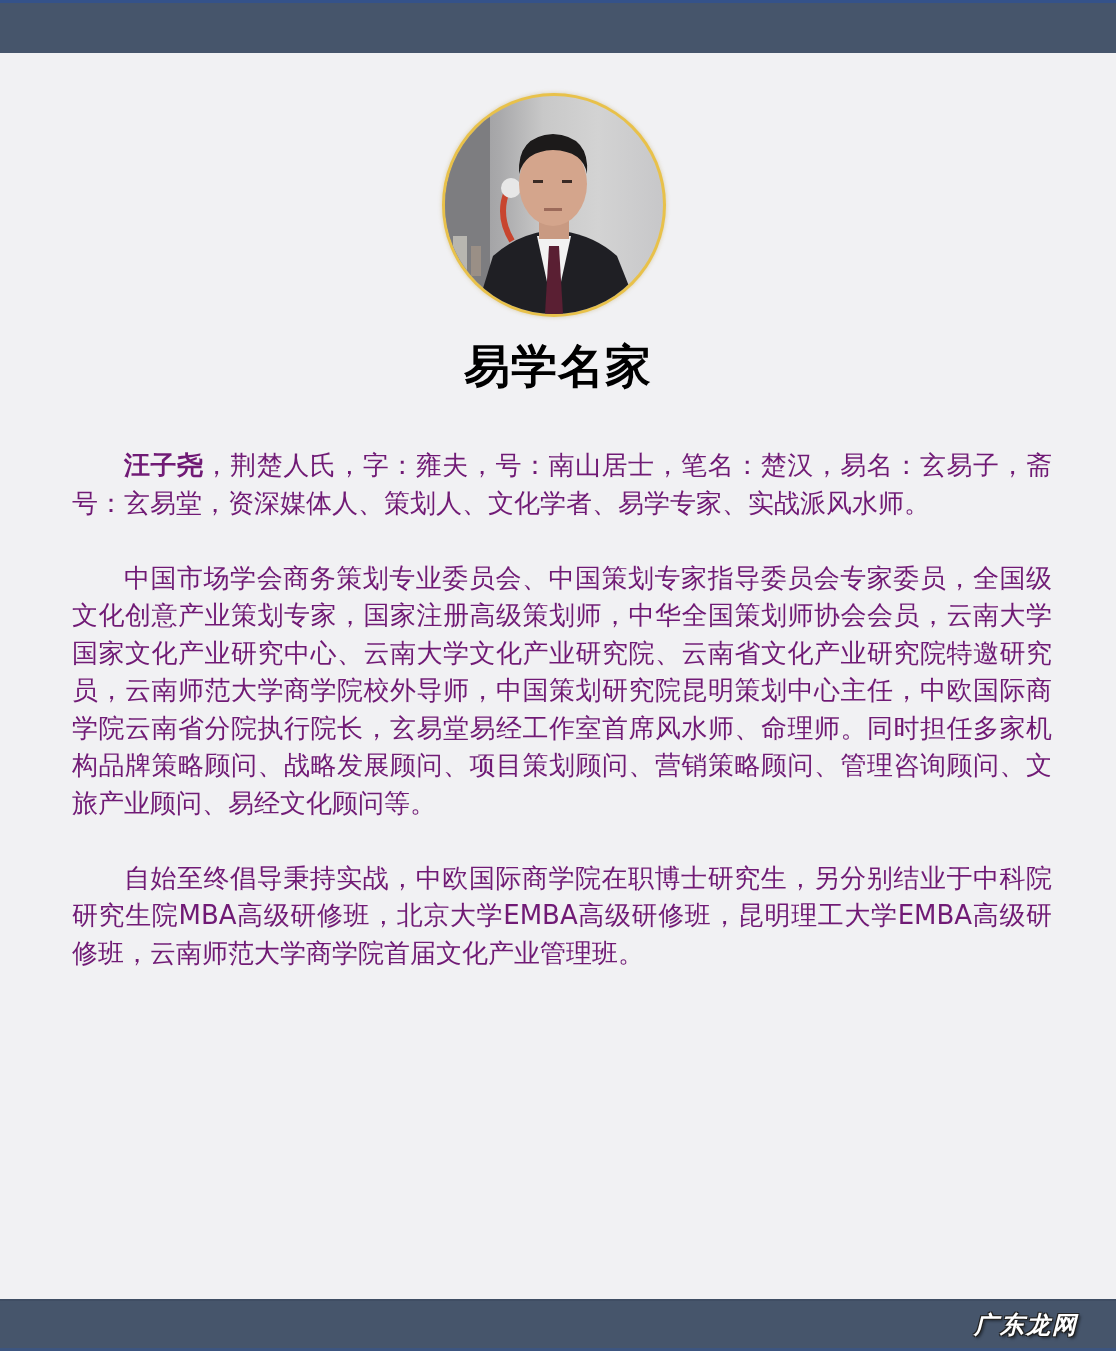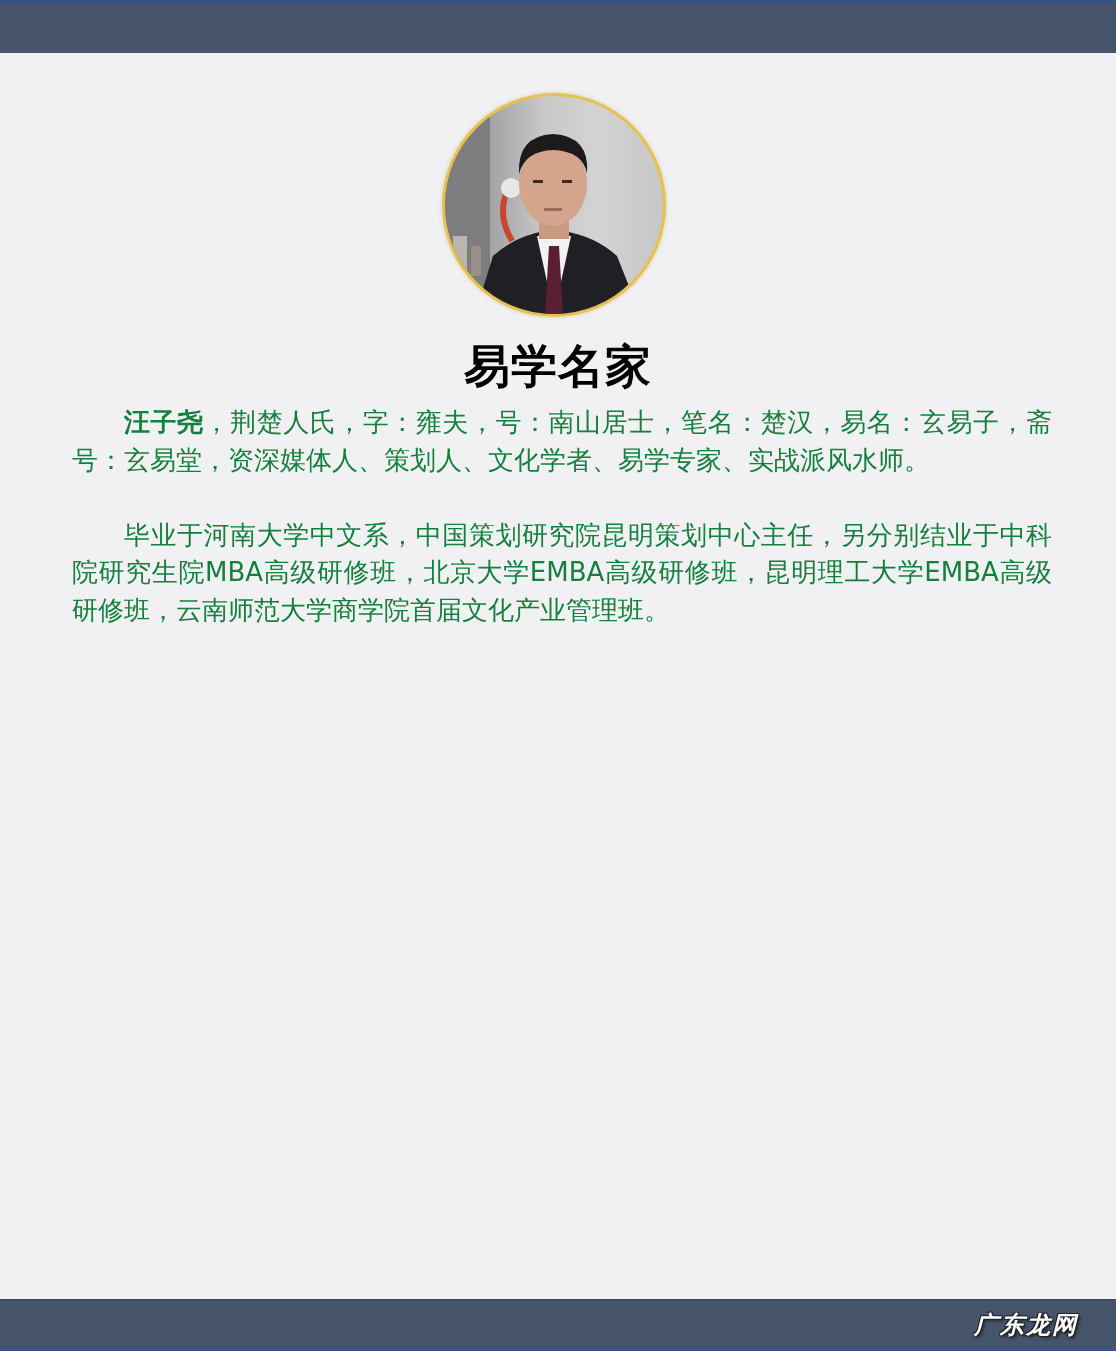--- a/index.html
+++ b/index.html
@@ -72,25 +72,25 @@
       width: 1116px;
       text-align: center;
       font-size: 46px;
       font-weight: bold;
       color: #000000;
       letter-spacing: 1px;
     }
     .content {
       position: absolute;
       left: 72px;
-      top: 404px;
+      top: 447px;
       width: 980px;
       font-size: 26px;
       line-height: 37.5px;
-      color: #15803d;
+      color: #701a75;
     }
     .para {
       margin: 0 0 37.5px 0;
       text-indent: 2em;
       text-align: justify;
     }
     .para:last-child { margin-bottom: 0; }
     .name-bold {
       font-weight: bold;
     }
@@ -128,18 +128,19 @@
 
       <rect x="99" y="112" width="18" height="3" fill="#9c6a5a"></rect>
     </svg>
   </div>
 </div>
 
 <div class="title">易学名家</div>
 
 <div class="content">
   <p class="para"><span class="name-bold">汪子尧</span><span>，荆楚人氏，字：雍夫，号：南山居士，笔名：楚汉，易名：玄易子，斋号：玄易堂，资深媒体人、策划人、文化学者、易学专家、实战派风水师。</span></p>
-  <p class="para">毕业于河南大学中文系，中国策划研究院昆明策划中心主任，另分别结业于中科院研究生院MBA高级研修班，北京大学EMBA高级研修班，昆明理工大学EMBA高级研修班，云南师范大学商学院首届文化产业管理班。</p>
+  <p class="para">中国市场学会商务策划专业委员会、中国策划专家指导委员会专家委员，全国级文化创意产业策划专家，国家注册高级策划师，中华全国策划师协会会员，云南大学国家文化产业研究中心、云南大学文化产业研究院、云南省文化产业研究院特邀研究员，云南师范大学商学院校外导师，中国策划研究院昆明策划中心主任，中欧国际商学院云南省分院执行院长，玄易堂易经工作室首席风水师、命理师。同时担任多家机构品牌策略顾问、战略发展顾问、项目策划顾问、营销策略顾问、管理咨询顾问、文旅产业顾问、易经文化顾问等。</p>
+  <p class="para">自始至终倡导秉持实战，中欧国际商学院在职博士研究生，另分别结业于中科院研究生院MBA高级研修班，北京大学EMBA高级研修班，昆明理工大学EMBA高级研修班，云南师范大学商学院首届文化产业管理班。</p>
 </div>
 
 <div class="bottom-bar">
   <span class="watermark">广东龙网</span>
 </div>
 
 </body></html>

